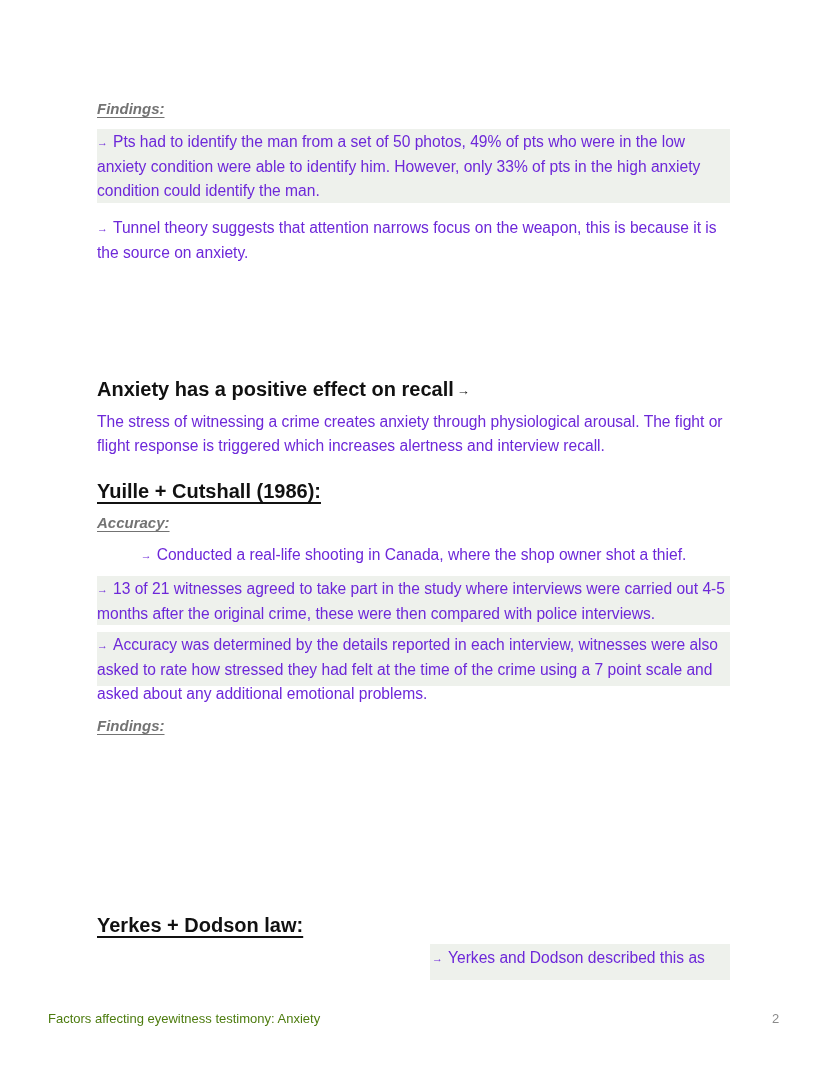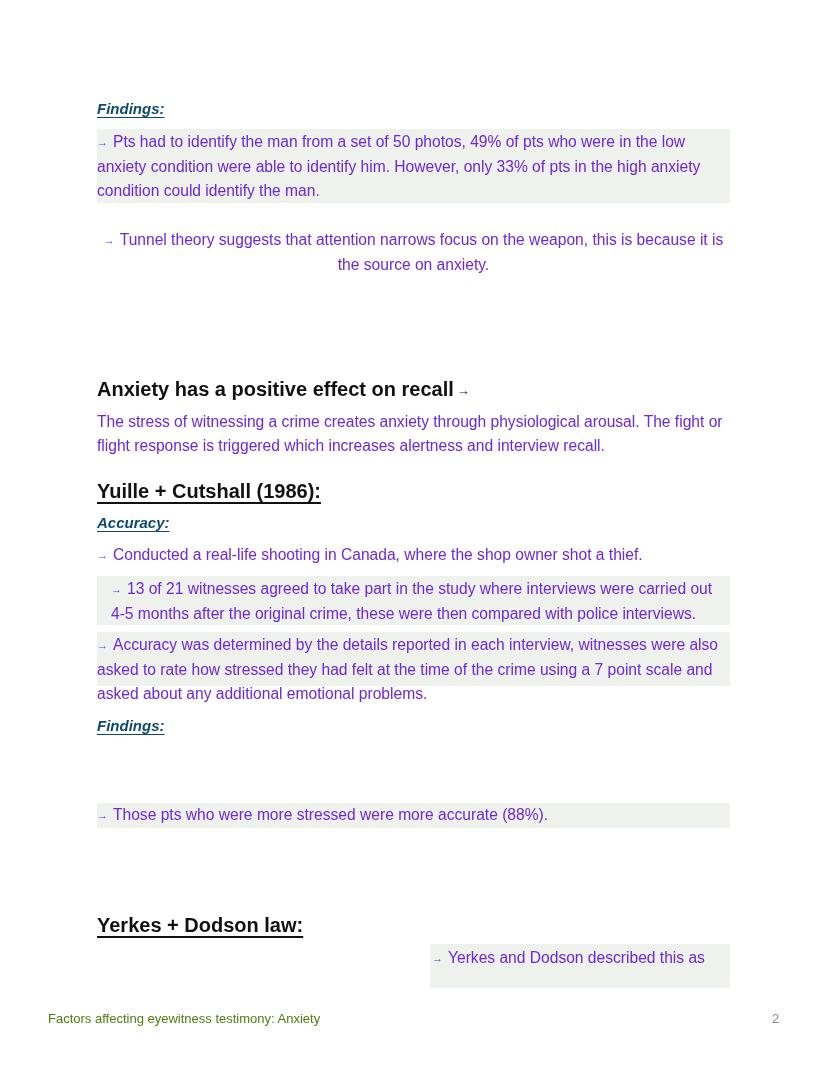--- a/index.html
+++ b/index.html
@@ -2,21 +2,21 @@
 <html><head>
   <meta charset="utf-8">
   <style>
     * { box-sizing: border-box; margin: 0; padding: 0; }
     html, body { width: 828px; height: 1071px; background: #ffffff; overflow: hidden; }
     body { position: relative; font-family: "Liberation Sans", sans-serif; color: #1a1a1a; }
     .page { position: absolute; left: 0; top: 0; width: 828px; height: 1071px; }
     .label-green {
       position: absolute; left: 97px;
       font-size: 15px; font-weight: bold; font-style: italic;
-      color: #0c4a6e; text-decoration: underline; text-underline-offset: 3px;
+      color: #737373; text-decoration: underline; text-underline-offset: 3px;
     }
     .para {
       position: absolute; left: 97px; width: 633px;
       font-size: 15.6px; line-height: 24px; color: #6d28d9;
     }
     .hl { background: #eef1ec; }
     .arrow { font-size: 11px; display: inline-block; margin-right: 5px; position: relative; top: -1px; }
     .h2 {
       position: absolute; left: 97px;
       font-size: 20px; font-weight: bold; color: #111;
@@ -35,54 +35,51 @@
 <body>
 
 <div class="page">
 
   <div class="label-green" style="top:100px;">Findings:</div>
 
   <div class="para hl" style="top:129px; height:74px; padding-top:1px;">
     <span class="arrow">→</span><span>Pts had to identify the man from a set of 50 photos, 49% of pts who were in the low anxiety condition were able to identify him. However, only 33% of pts in the high anxiety condition could identify the man.</span>
   </div>
 
-  <div class="para" style="top:228px;text-align:center;">
+  <div class="para" style="top:216px;">
     <span class="arrow">→</span><span>Tunnel theory suggests that attention narrows focus on the weapon, this is because it is the source on anxiety.</span>
   </div>
 
   <div class="h2" style="top:378px;">
     <span>Anxiety has a positive effect on recall</span><span class="arrow" style="font-size:13px; margin-left:3px; margin-right:0;">→</span>
   </div>
 
   <div class="para" style="top:410px;">The stress of witnessing a crime creates anxiety through physiological arousal. The fight or flight response is triggered which increases alertness and interview recall.</div>
 
   <div class="h2 h2u" style="top:480px;">Yuille + Cutshall (1986):</div>
 
   <div class="label-green" style="top:514px;">Accuracy:</div>
 
-  <div class="para" style="top:543px;">
+  <div class="para" style="top:543px;text-align:center;">
     <span class="arrow">→</span><span>Conducted a real-life shooting in Canada, where the shop owner shot a thief.</span>
   </div>
 
-  <div class="para hl" style="top:576px; height:49px; padding-top:1px;padding-left:14px;">
+  <div class="para hl" style="top:576px; height:49px; padding-top:1px;">
     <span class="arrow">→</span><span>13 of 21 witnesses agreed to take part in the study where interviews were carried out 4-5 months after the original crime, these were then compared with police interviews.</span>
   </div>
 
   <div class="para hl" style="top:632px; height:54px; padding-top:1px;">
     <span class="arrow">→</span><span>Accuracy was determined by the details reported in each interview, witnesses were also asked to rate how stressed they had felt at the time of the crime using a 7 point scale and asked about any additional emotional problems.</span>
   </div>
 
   <div class="label-green" style="top:717px;">Findings:</div>
 
 
-  <div class="para hl" style="top:803px; height:25px; padding-top:0px;">
-    <span class="arrow">→</span><span>Those pts who were more stressed were more accurate (88%).</span>
-  </div>
 
   <div class="h2 h2u" style="top:914px;">Yerkes + Dodson law:</div>
 
-  <div class="para hl" style="left:430px; width:300px; top:944px; height:44px; padding:2px 0 0 2px;">
+  <div class="para hl" style="left:430px; width:300px; top:944px; height:36px; padding:2px 0 0 2px;">
     <span class="arrow">→</span><span>Yerkes and Dodson described this as</span>
   </div>
 
   <div class="footer-left">Factors affecting eyewitness testimony: Anxiety</div>
   <div class="footer-right">2</div>
 </div>
 
 </body></html>

